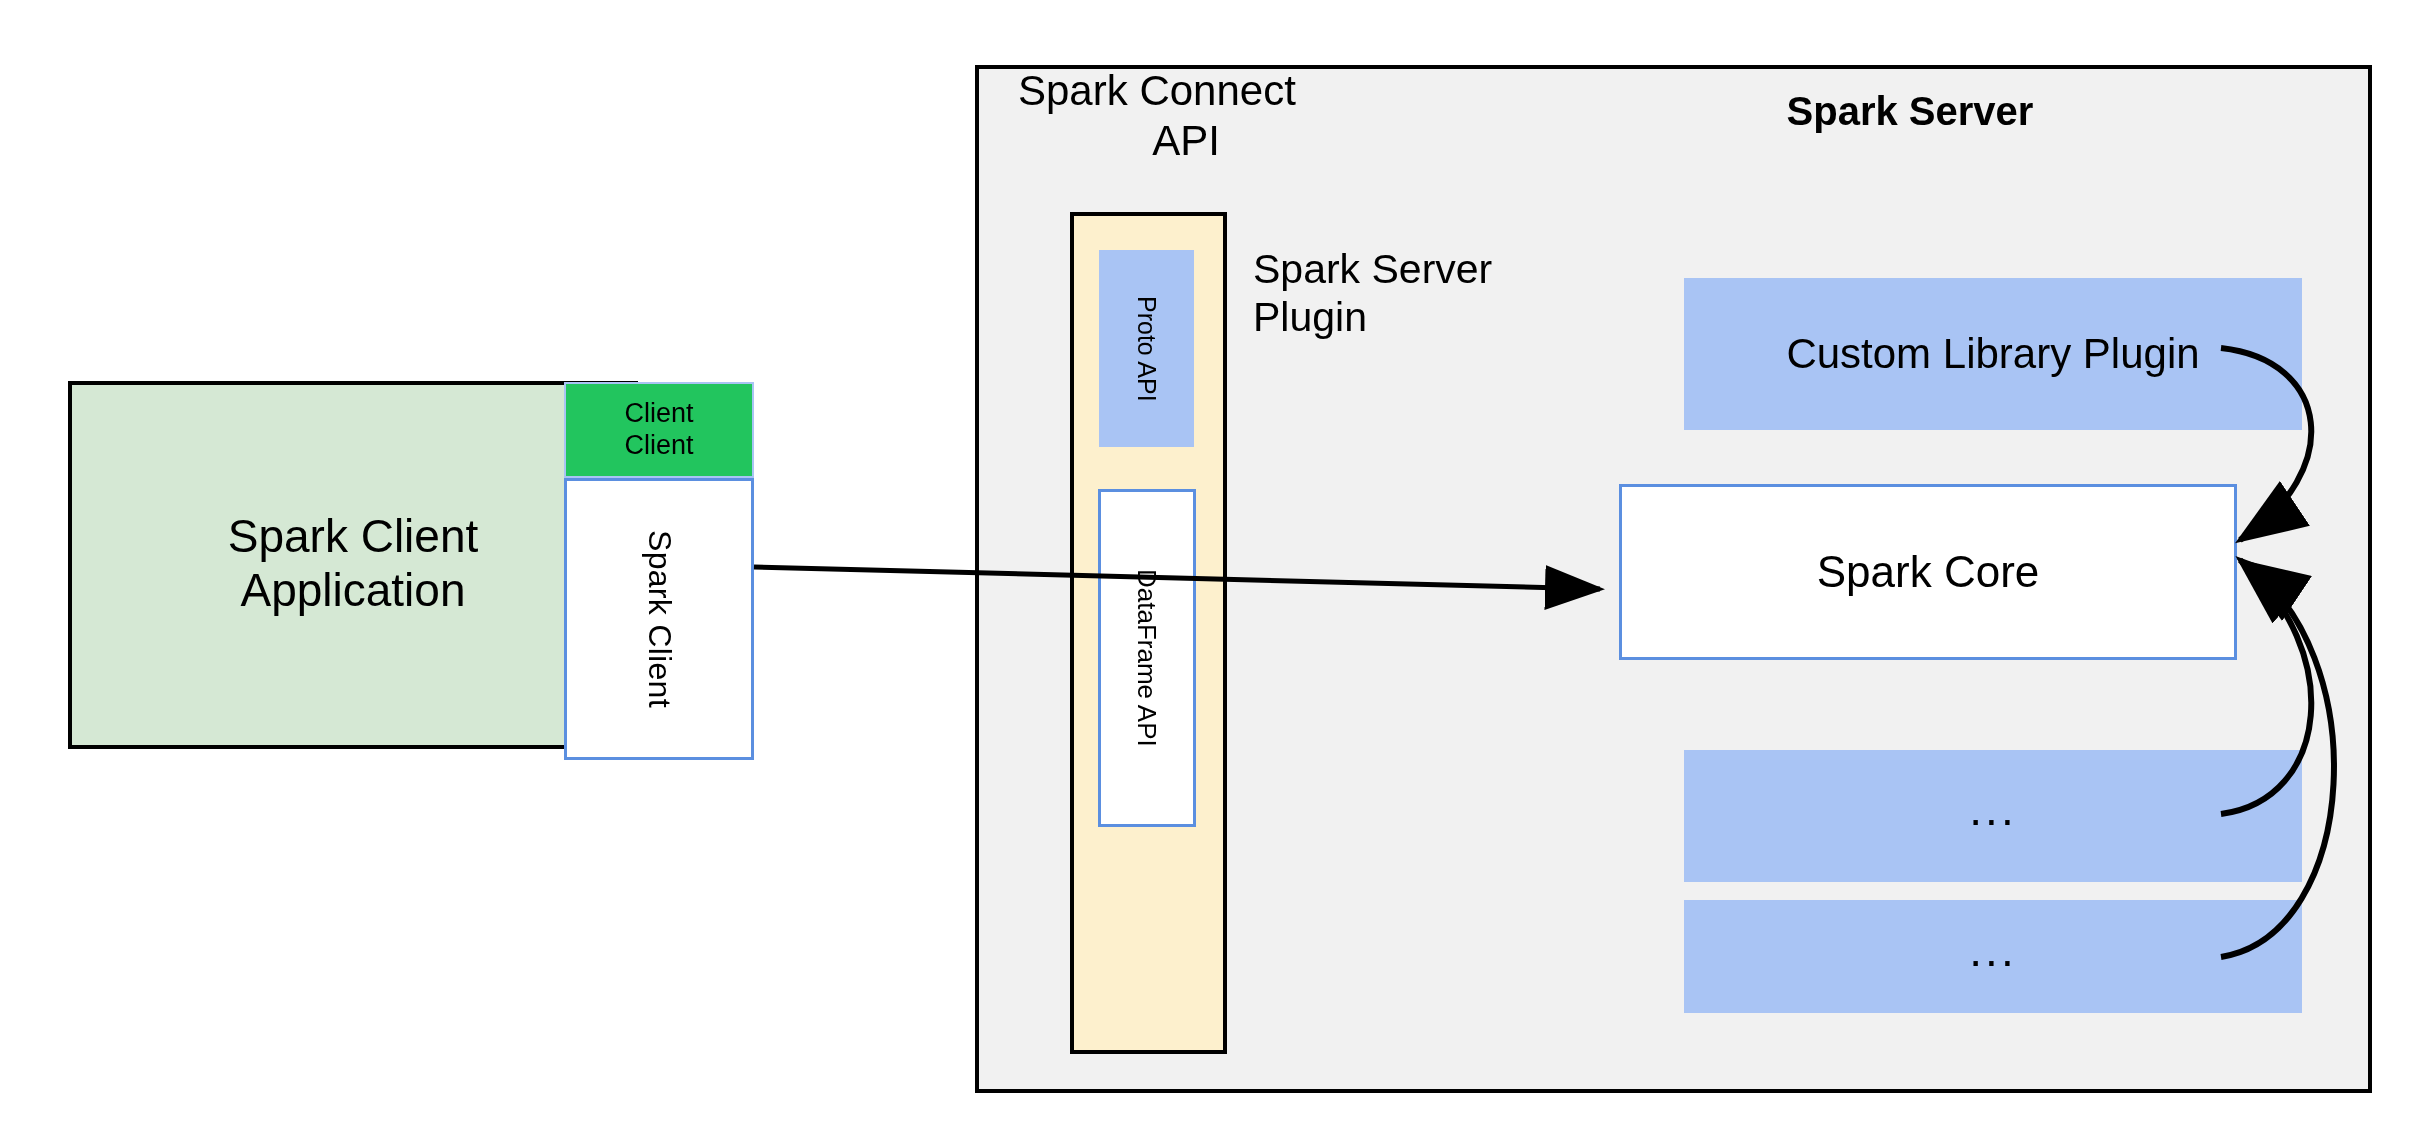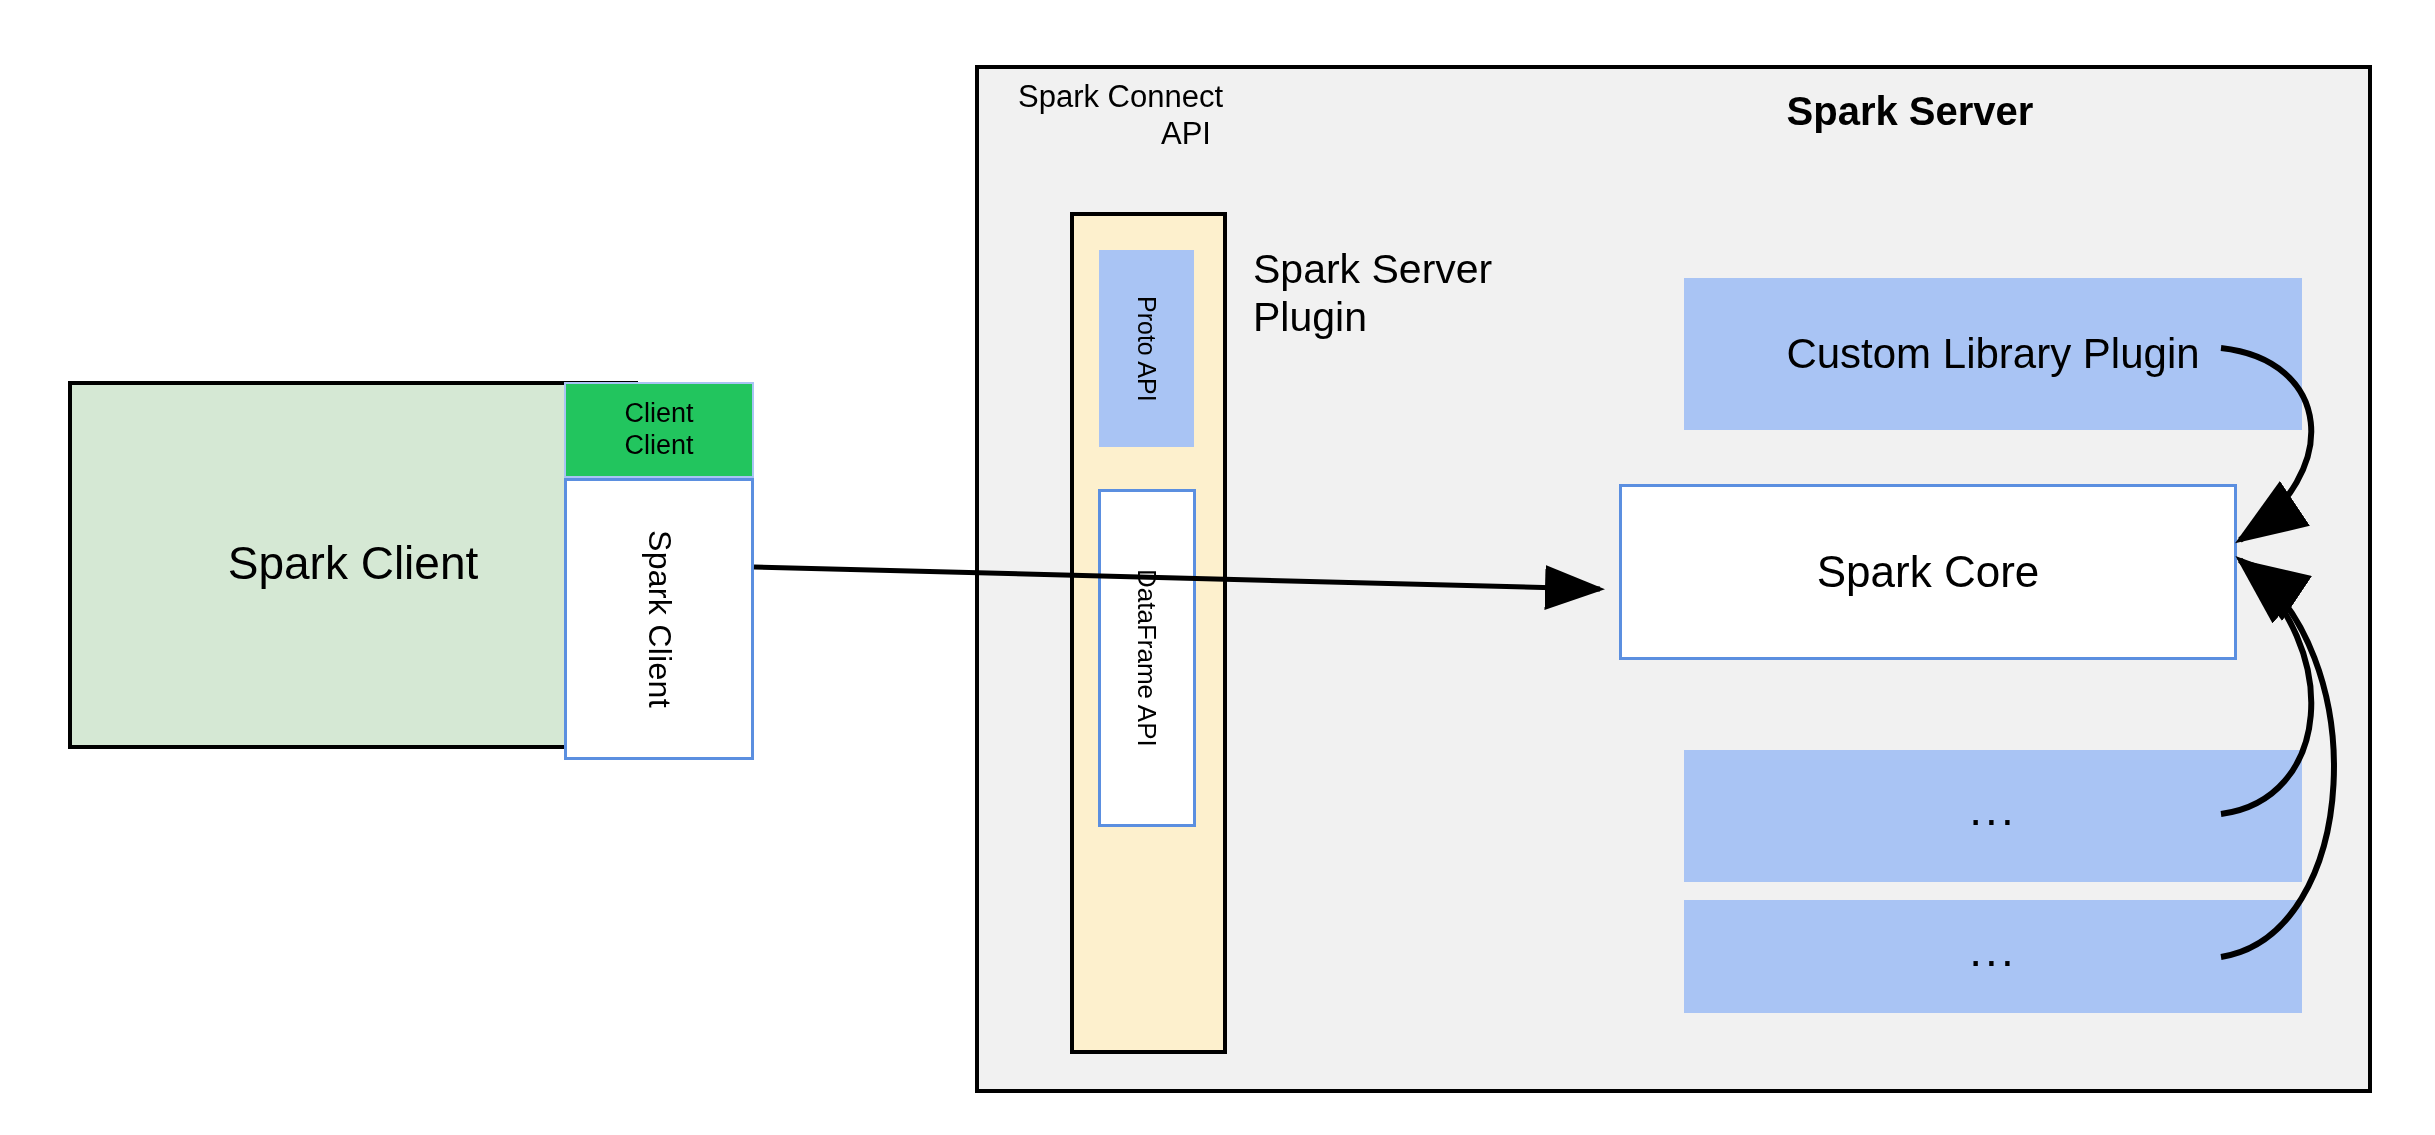--- a/index.html
+++ b/index.html
@@ -85,21 +85,21 @@
     border: 4px solid #000000;
     display: block;
     z-index: 1;
   }
 
   #spark-connect-api-label {
     left: 1018px;
     top: 68px;
     width: 320px;
     height: 96px;
-    font-size: 31px;
+    font-size: 42px;
     align-items: flex-start;
     flex-direction: column;
     z-index: 3;
   }
   #spark-connect-api-label .l1 { width: 100%; text-align: left; }
   #spark-connect-api-label .l2 { width: 100%; text-align: center; padding-left: 8px;}
 
   #spark-server-title {
     left: 1700px;
     top: 85px;
@@ -220,20 +220,21 @@
 </head>
 <body>
 
 <div id="diagram-canvas">
 
   <div class="box" id="spark-server-panel"></div>
 
   <div class="box" id="client-app-box">
     <div class="label">
       <span>Spark Client</span><br>
+      <span>Application</span>
     </div>
   </div>
 
   <div class="box" id="client-package-box">
     <div>
       <span>Client</span><br>
       <span>Client</span>
     </div>
   </div>
 

